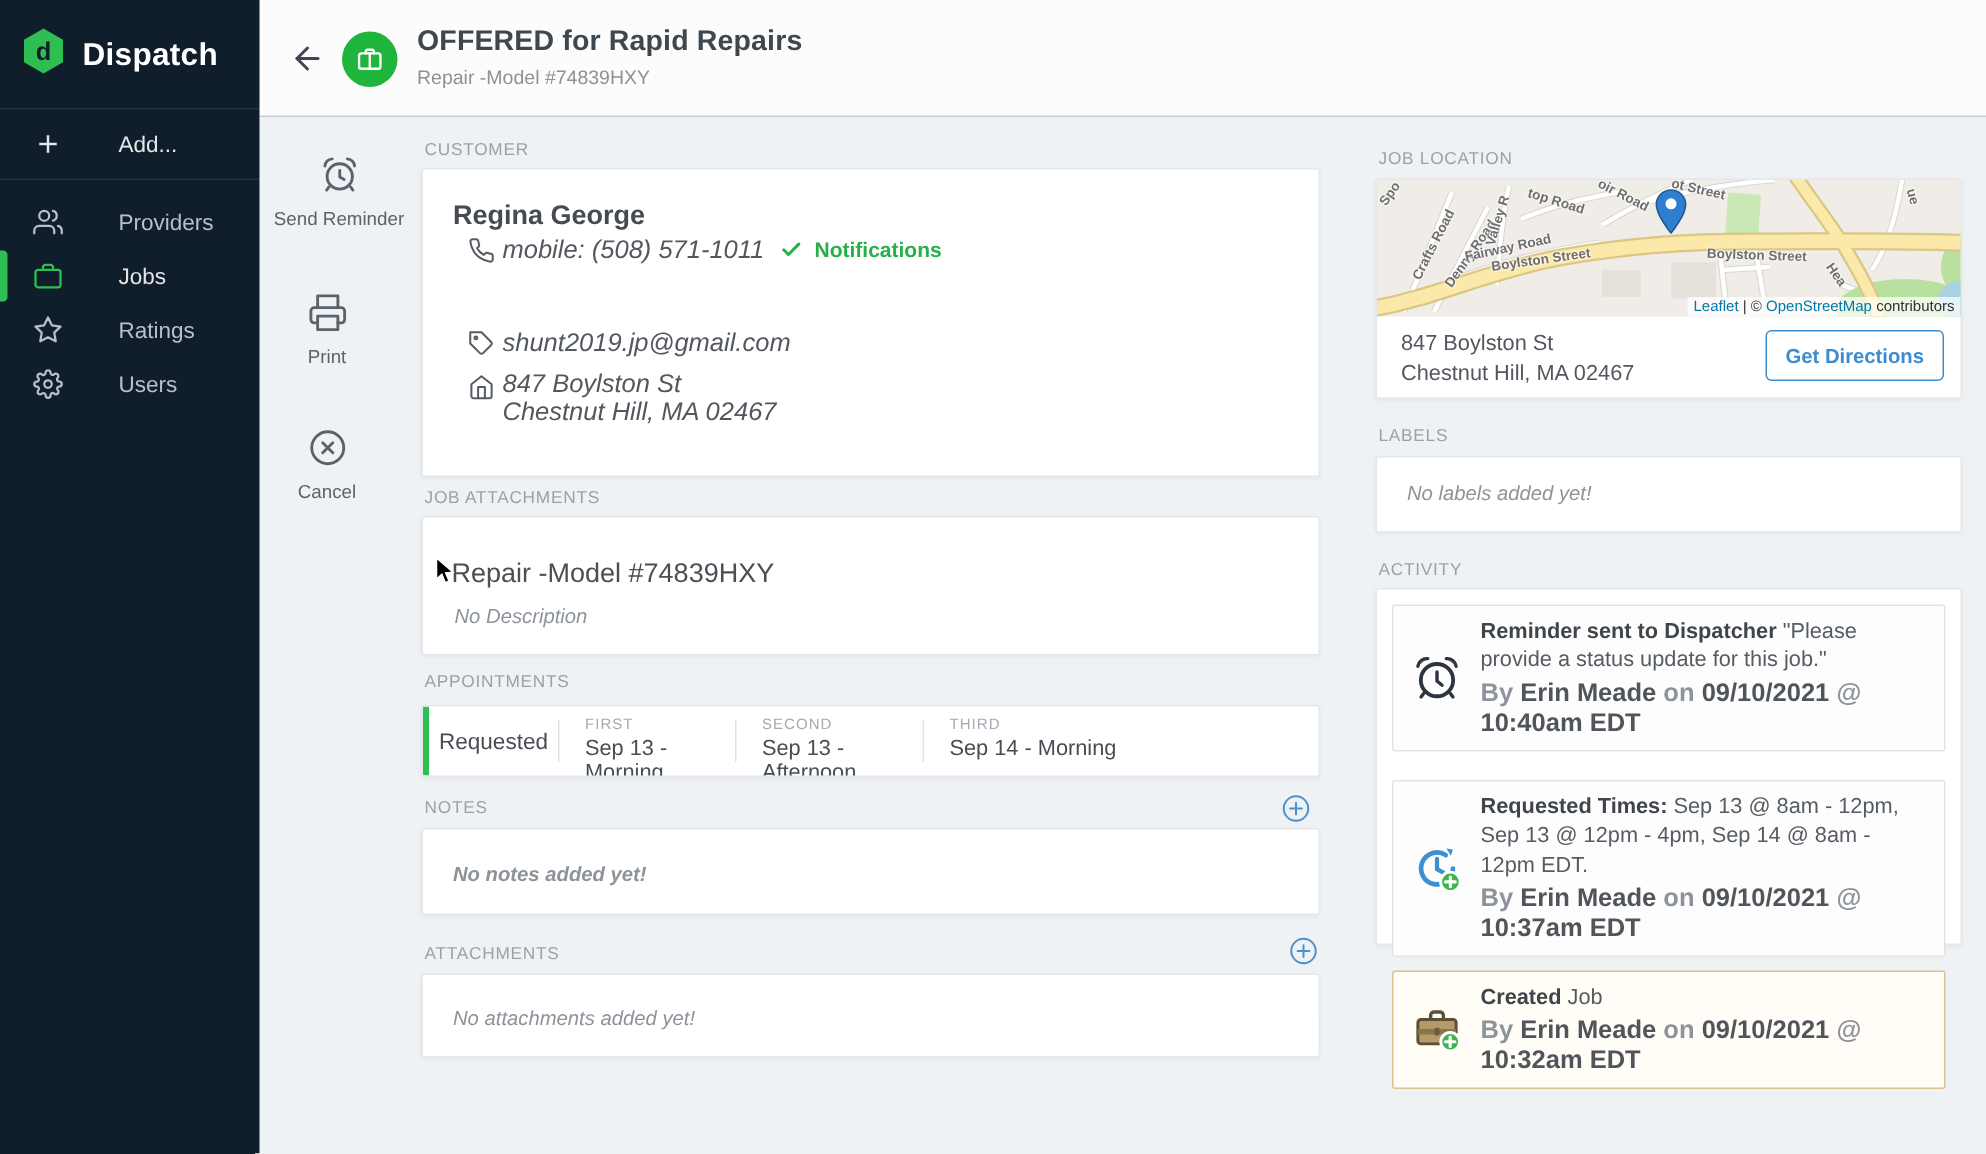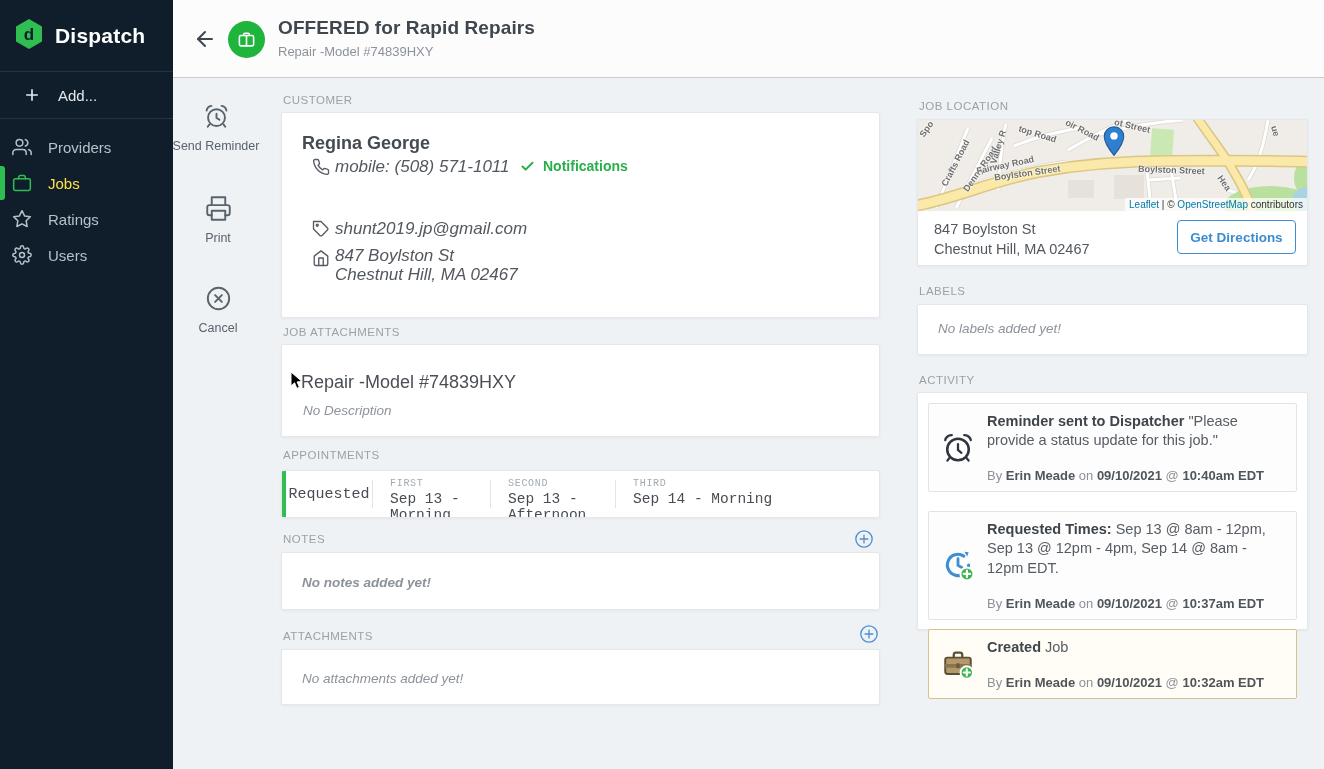--- a/index.html
+++ b/index.html
@@ -7,24 +7,24 @@
   body { font-family:"Liberation Sans", sans-serif; background:#eff2f5; position:relative; }
   .page { position:relative; width:1324px; height:769px; }
 
   
   .sidebar { position:absolute; left:0; top:0; width:173px; height:769px; background:#101e2c; z-index:5; }
   .logo-row { display:flex; align-items:center; gap:11px; padding:18px 14px 17px 14px; border-bottom:1px solid rgba(255,255,255,.09); }
   .brand { color:#ffffff; font-size:21px; font-weight:bold; letter-spacing:.2px; }
   .add-row { display:flex; align-items:center; padding:13px 0 13px 22px; border-bottom:1px solid rgba(255,255,255,.09); cursor:pointer; }
   .add-row .nav-label { color:#e2e7ea; }
   .nav { padding-top:10px; }
-  .nav-item { position:relative; height:36px; display:flex; align-items:center; padding-left:12px; cursor:pointer; }
+  .nav-item { position:relative; height:36px; display:flex; align-items:center; padding-left:22px; cursor:pointer; }
   .nav-icon { width:20px; height:20px; flex:0 0 20px; }
-  .nav-label { margin-left:16px; font-size:15px; color:#b7c0c8; }
-  .nav-item.active .nav-label { color:#fde047; }
+  .nav-label { margin-left:37px; font-size:15px; color:#b7c0c8; }
+  .nav-item.active .nav-label { color:#e5e5e5; }
   .active-pill { position:absolute; left:0; top:1px; bottom:1px; width:5px; background:#2fbe52; border-radius:0 3px 3px 0; }
 
   
   .header { position:absolute; left:173px; top:0; right:0; height:78px; background:#fdfcfd; border-bottom:1px solid #c9cbd1; z-index:4;padding-left:45px; }
   .back-btn { position:absolute; left:18px; top:26px; width:28px; height:28px; background:none; border:none; cursor:pointer; }
   .job-avatar { position:absolute; left:55px; top:21px; width:37px; height:37px; border-radius:50%; background:#1fb53c; display:flex; align-items:center; justify-content:center; }
   .page-title { position:absolute; left:105px; top:17px; font-size:19px; font-weight:bold; color:#3f474e; letter-spacing:.1px; }
   .page-subtitle { position:absolute; left:105px; top:44px; font-size:13px; color:#8b9298; }
 
   
@@ -43,21 +43,21 @@
   .c-text { position:absolute; font-size:17px; color:#53585e;font-style:italic; }
   .notif-check { position:absolute; left:238px; top:46px; width:15px; height:15px; }
   .notif-label { position:absolute; left:261px; top:45px; font-size:14px; font-weight:bold; color:#27b04a; }
 
   
   .jd-title { position:absolute; left:19px; top:27px; font-size:18px; color:#4a4f55; }
   .jd-empty { position:absolute; left:21px; top:58px; }
   .mouse-cursor { position:absolute; left:8px; top:26px; width:14px; height:20px; z-index:3; }
 
   
-  .appt-card { display:flex; align-items:stretch; overflow:hidden;font-family:Liberation Mono, monospace; }
+  .appt-card { display:flex; align-items:stretch; overflow:hidden; }
   .appt-bar { width:4px; background:#2fbe52; flex:0 0 4px; }
   .appt-status { width:86px; display:flex; align-items:center; justify-content:center; font-size:15px; color:#474d53; }
   .appt-divider { width:1px; background:#e1e4e7; margin:9px 0; }
   .appt-slot { padding:7px 0 0 17px; }
   .slot1{width:117px;} .slot2{width:124px;} .slot3{flex:1;}
   .appt-ordinal { font-size:10px; color:#a3aab1; letter-spacing:.7px; }
   .appt-value { font-size:14.5px; color:#474d53; margin-top:2px; }
 
   
   .map-box { position:relative; width:100%; height:91px; background:#f0ede8; overflow:hidden; cursor:grab; }
@@ -69,21 +69,21 @@
   .loc-addr { position:absolute; left:16px; font-size:14.5px; color:#53585e; }
   .directions-btn { position:absolute; right:11px; bottom:11px; width:119px; height:34px; background:#fff; border:1px solid #3c8dd0; border-radius:4px; color:#3c8dd0; font-size:13.5px; font-weight:bold; cursor:pointer; font-family:"Liberation Sans",sans-serif; }
 
   
   .act-item { position:relative; display:flex; border:1px solid #e3e3e3; background:#fdfdfd; border-radius:2px; padding:8px 8px 8px 0; }
   .act-item.highlight { border-color:#d9c28e; background:#fffdf6; }
   .act-icon-box { width:58px; flex:0 0 58px; display:flex; align-items:center; justify-content:center; }
   .act-body { flex:1; padding-right:4px; }
   .act-title { font-size:14.5px; line-height:1.32; color:#565c63; }
   .act-title b { color:#3f454b; }
-  .act-meta { margin-top:18px; font-size:13px; color:#8d939a; }
+  .act-meta { margin-top:2px; font-size:17px; color:#8d939a;font-weight:bold; }
   .act-meta b { color:#4f555b; }
 </style>
 </head>
 <body>
 
 <div class="page">
 
   <nav class="sidebar">
     <div class="logo-row">
       <span>
@@ -157,21 +157,21 @@
       <svg width="19" height="19" viewBox="0 0 24 24" fill="none" stroke="#ffffff" stroke-width="2" stroke-linecap="round" stroke-linejoin="round">
           <rect x="3" y="7" width="18" height="13" rx="2"></rect>
           <path d="M12 7v13"></path>
           <path d="M15.5 7V5.5a1.5 1.5 0 0 0-1.5-1.5h-4a1.5 1.5 0 0 0-1.5 1.5V7"></path>
         </svg>
     </span>
     <h1 class="page-title">OFFERED for Rapid Repairs</h1>
     <div class="page-subtitle">Repair -Model #74839HXY</div>
   </header>
 
-  <button class="rail-btn" style="left:172px; top:103px;text-align:center;">
+  <button class="rail-btn" style="left:182px; top:103px;text-align:center;">
     <svg width="27" height="27" viewBox="0 0 24 24" fill="none" stroke="#59636c" stroke-width="1.7" stroke-linecap="round" stroke-linejoin="round">
         <circle cx="12" cy="13" r="7.5"></circle>
         <path d="M12 9.5v3.8l2.6 1.5"></path>
         <path d="M3.2 6.8A5 5 0 0 1 7.5 2.6"></path>
         <path d="M20.8 6.8a5 5 0 0 0-4.3-4.2"></path>
         <path d="M5.6 19.2l-1.4 1.9"></path>
         <path d="M18.4 19.2l1.4 1.9"></path>
       </svg>
     <span class="rail-label">Send Reminder</span>
   </button>

